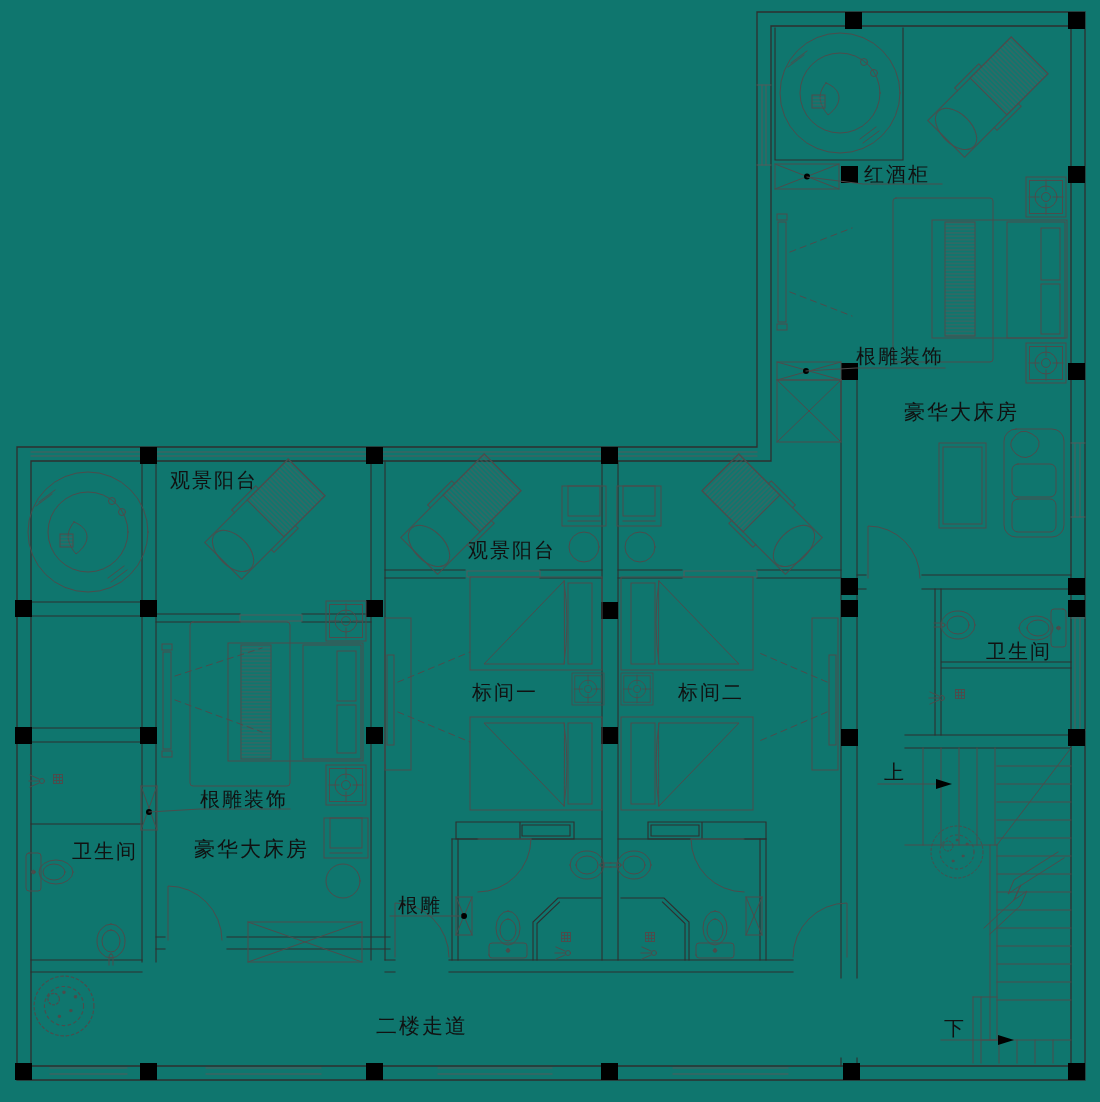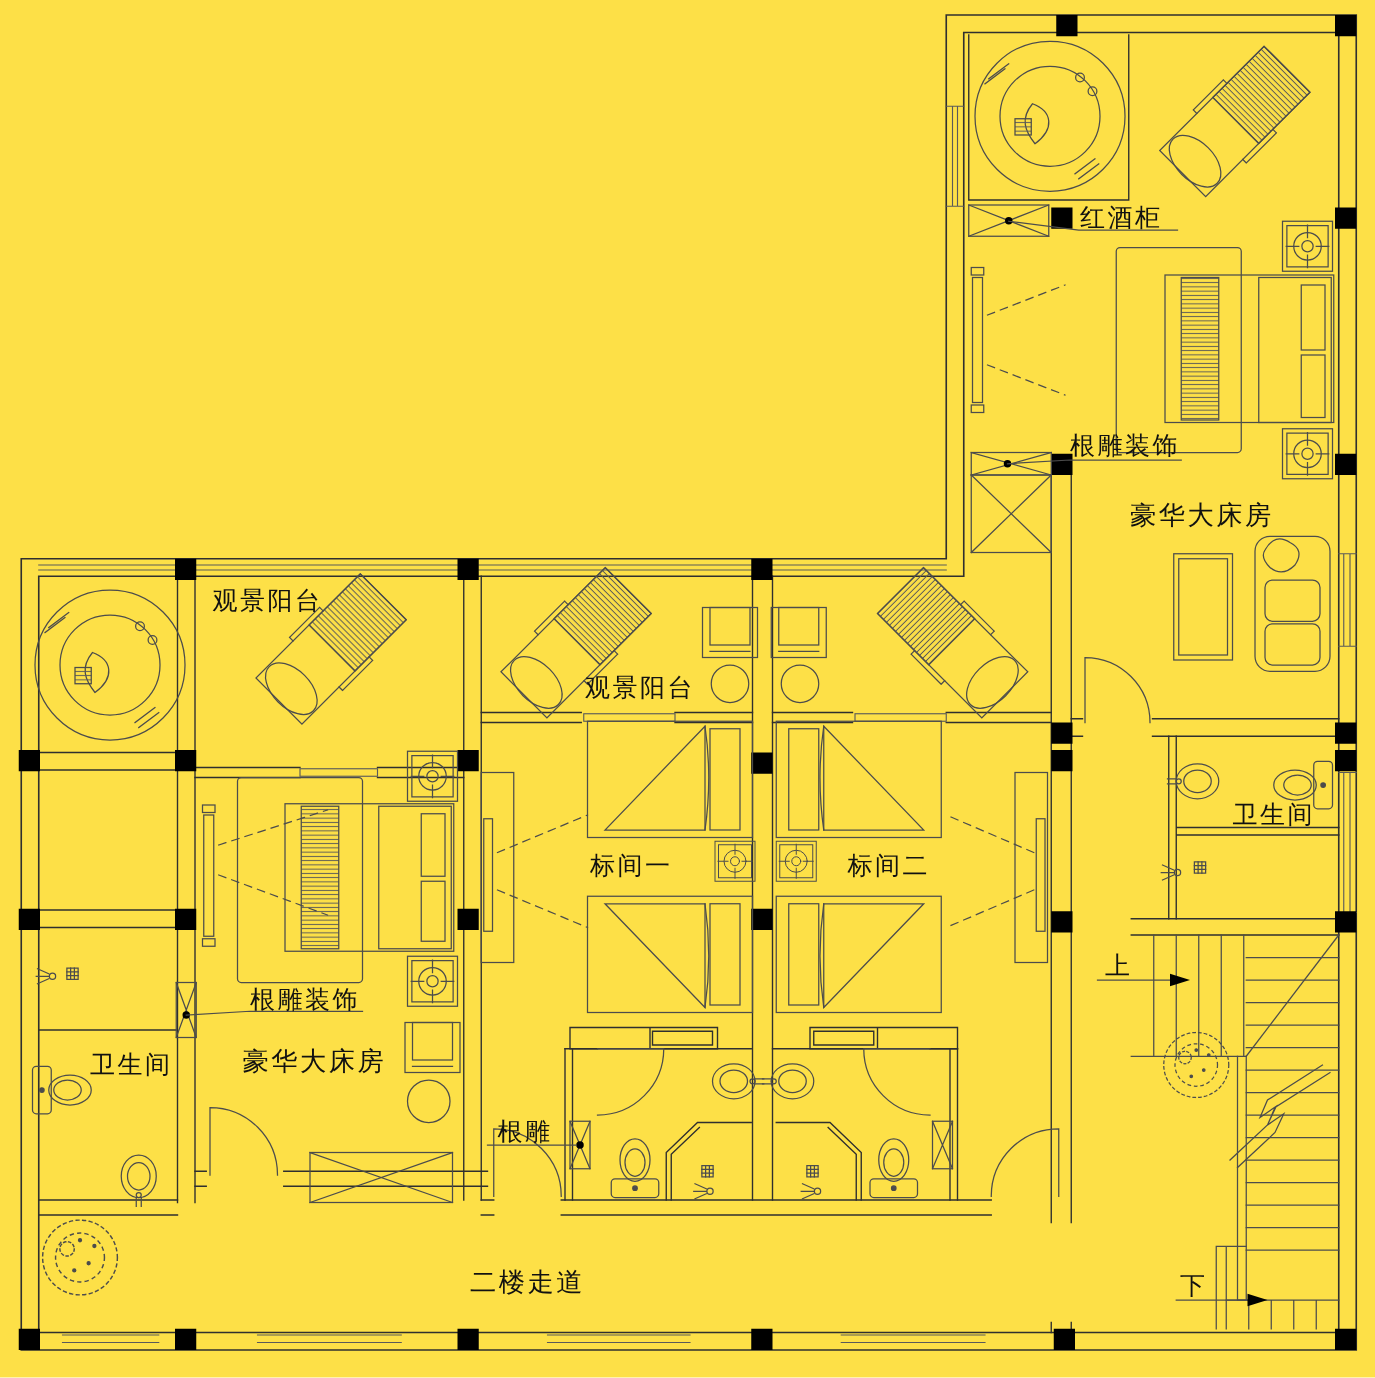--- a/index.html
+++ b/index.html
@@ -1,16 +1,16 @@
 <!DOCTYPE html>
 <html><head>
 <meta charset="utf-8">
 <style>
   html,body{margin:0;padding:0;background:#fff;}
-  .plan-wrap{width:1100px;height:1102px;position:relative;background:#fde047;overflow:hidden;}
+  .plan-wrap{width:1100px;height:1102px;position:relative;background:#0f766e;overflow:hidden;}
   svg{display:block;}
   text{font-family:"Liberation Serif","DejaVu Serif",serif;letter-spacing:2px;}
   .lbl{font-size:20px;}
   .lbl-big{font-size:21px;}
 </style>
 </head>
 <body>
 
 <div class="plan-wrap">
 <svg width="1100" height="1102" viewBox="0 0 1100 1102" fill="none" stroke-linecap="square">

